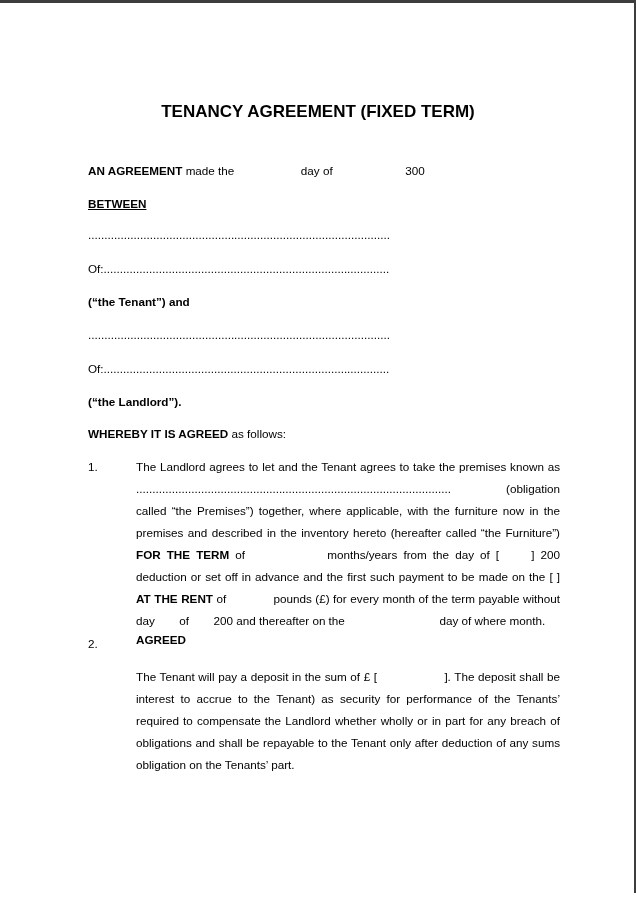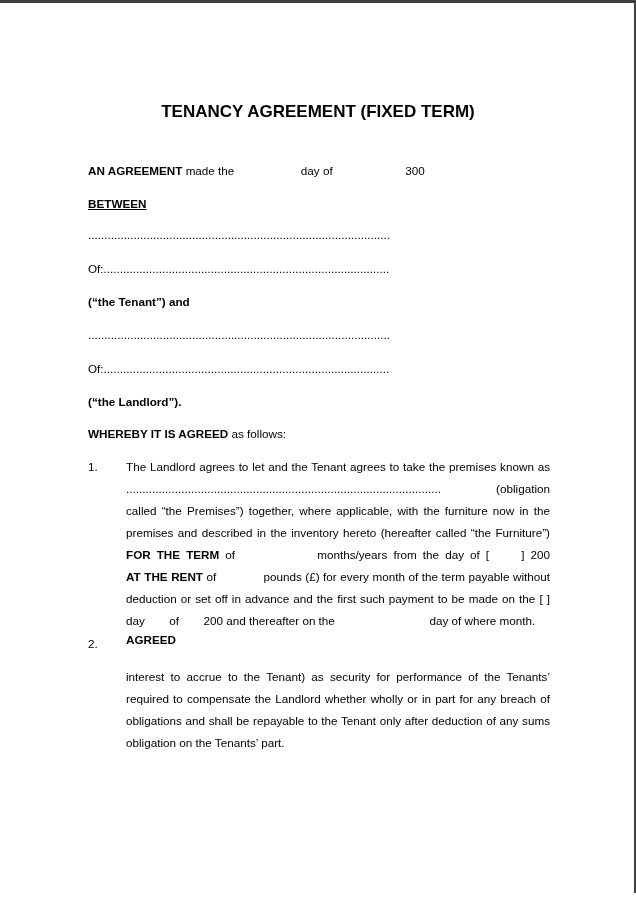--- a/index.html
+++ b/index.html
@@ -30,21 +30,21 @@
   .t-dots2    { top:327px; }
   .t-of2      { top:361px; }
   .t-landlord { top:394px; }
   .t-whereby  { top:426px; }
 
   .clause { position:absolute; left:0; width:460px; }
   .t-clause1 { top:456px; }
   .t-c2head  { top:633px; }
   .t-c2body  { top:666px; }
   .clause .num { position:absolute; left:0; top:0; line-height:22px; }
-  .cbody { margin-left:38px; width:424px; }
+  .cbody { margin-left:48px; width:424px; }
 
   .ln { line-height:22px; }
   .j  { text-align:justify; text-align-last:justify; -moz-text-align-last:justify; }
 
   .blank { display:inline-block; height:1px; vertical-align:baseline; }
   .w18{width:18px} .w20{width:20px} .w40{width:40px} .w60{width:60px}
   .w66{width:66px} .w70{width:70px} .w88{width:88px}
 </style>
 </head>
 <body>
@@ -98,27 +98,27 @@
         <div class="ln j">called “the Premises”) together, where applicable, with the furniture now in the</div>
         <div class="ln j">premises and described in the inventory hereto (hereafter called “the Furniture”)</div>
         <div class="ln j">
           <span class="b">FOR THE TERM</span>
           <span>of</span>
           <span class="blank w70"></span>
           <span>months/years from the day of  [</span>
           <span class="blank w20"></span>
           <span>] 200</span>
         </div>
+        <div class="ln j">deduction or set off in advance and the first such payment to be made on the [ ]</div>
         <div class="ln j">
           <span class="b">AT THE RENT</span>
           <span>of</span>
           <span class="blank w40"></span>
           <span>pounds (£) for every month of the term payable without</span>
         </div>
-        <div class="ln j">deduction or set off in advance and the first such payment to be made on the [ ]</div>
         <div class="ln">
           <span>day</span>
           <span class="blank w18"></span>
           <span>of</span>
           <span class="blank w18"></span>
           <span>200 and thereafter on the</span>
           <span class="blank w88"></span>
           <span>day of where month.</span>
         </div>
       </div>
@@ -126,20 +126,25 @@
 
     <div class="clause t-c2head">
       <span class="num">2.</span>
       <div class="cbody">
         <span class="b">AGREED</span>
       </div>
     </div>
 
     <div class="clause t-c2body">
       <div class="cbody">
+        <div class="ln j">
+          <span>The Tenant will pay a deposit in the sum of £ [</span>
+          <span class="blank w60"></span>
+          <span>]. The deposit shall be</span>
+        </div>
         <div class="ln j">interest to accrue to the Tenant) as security for performance of the Tenants’</div>
         <div class="ln j">required to compensate the Landlord whether wholly or in part for any breach of</div>
         <div class="ln j">obligations and shall be repayable to the Tenant only after deduction of any sums</div>
         <div class="ln">obligation on the Tenants’ part.</div>
       </div>
     </div>
 
   </div>
 </div>
 

